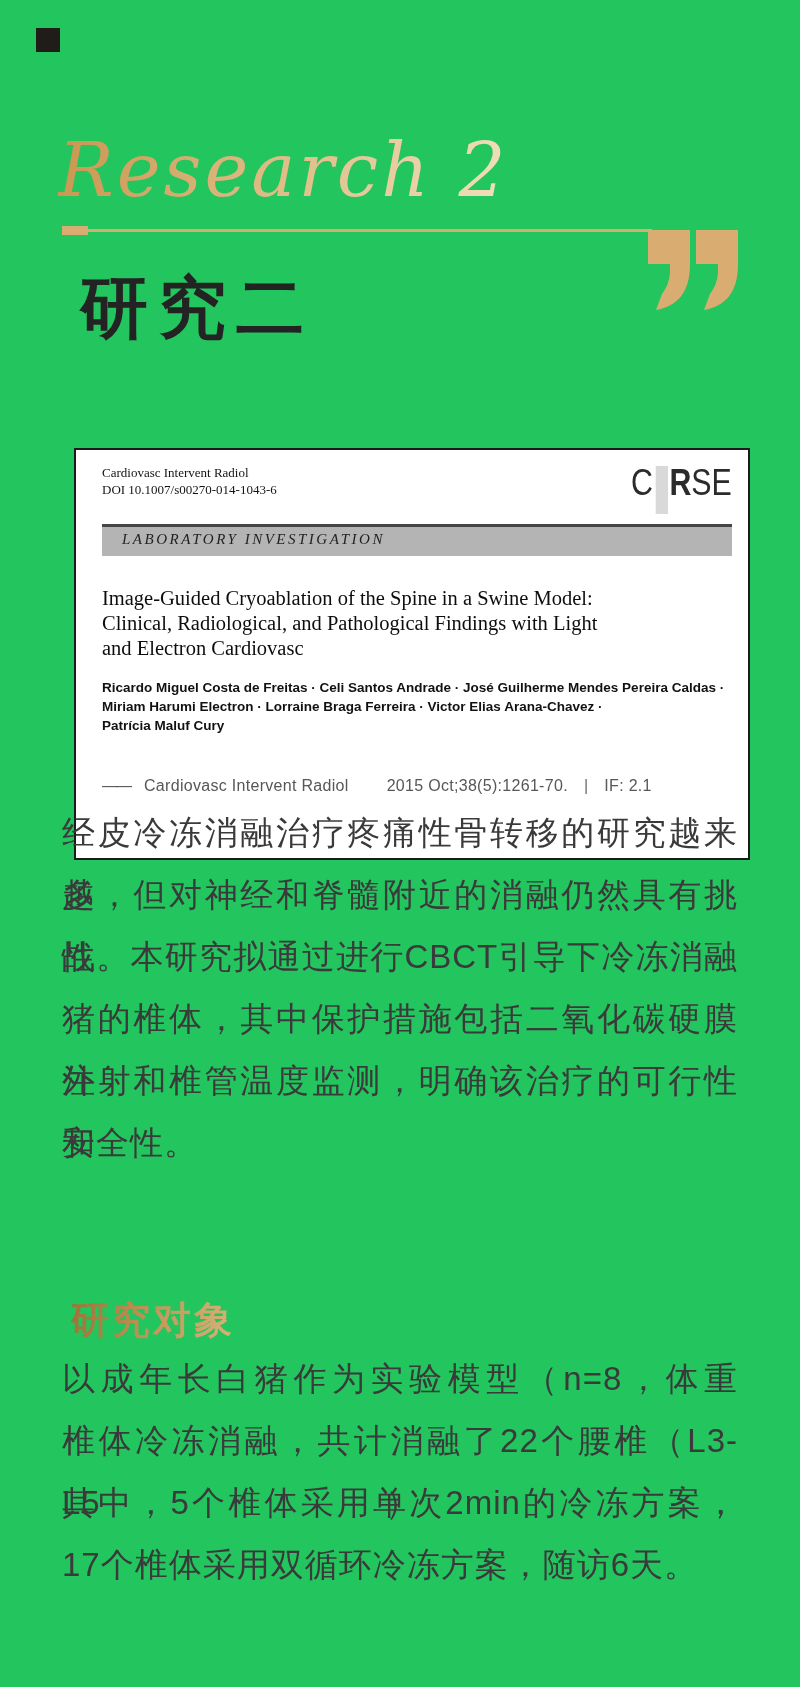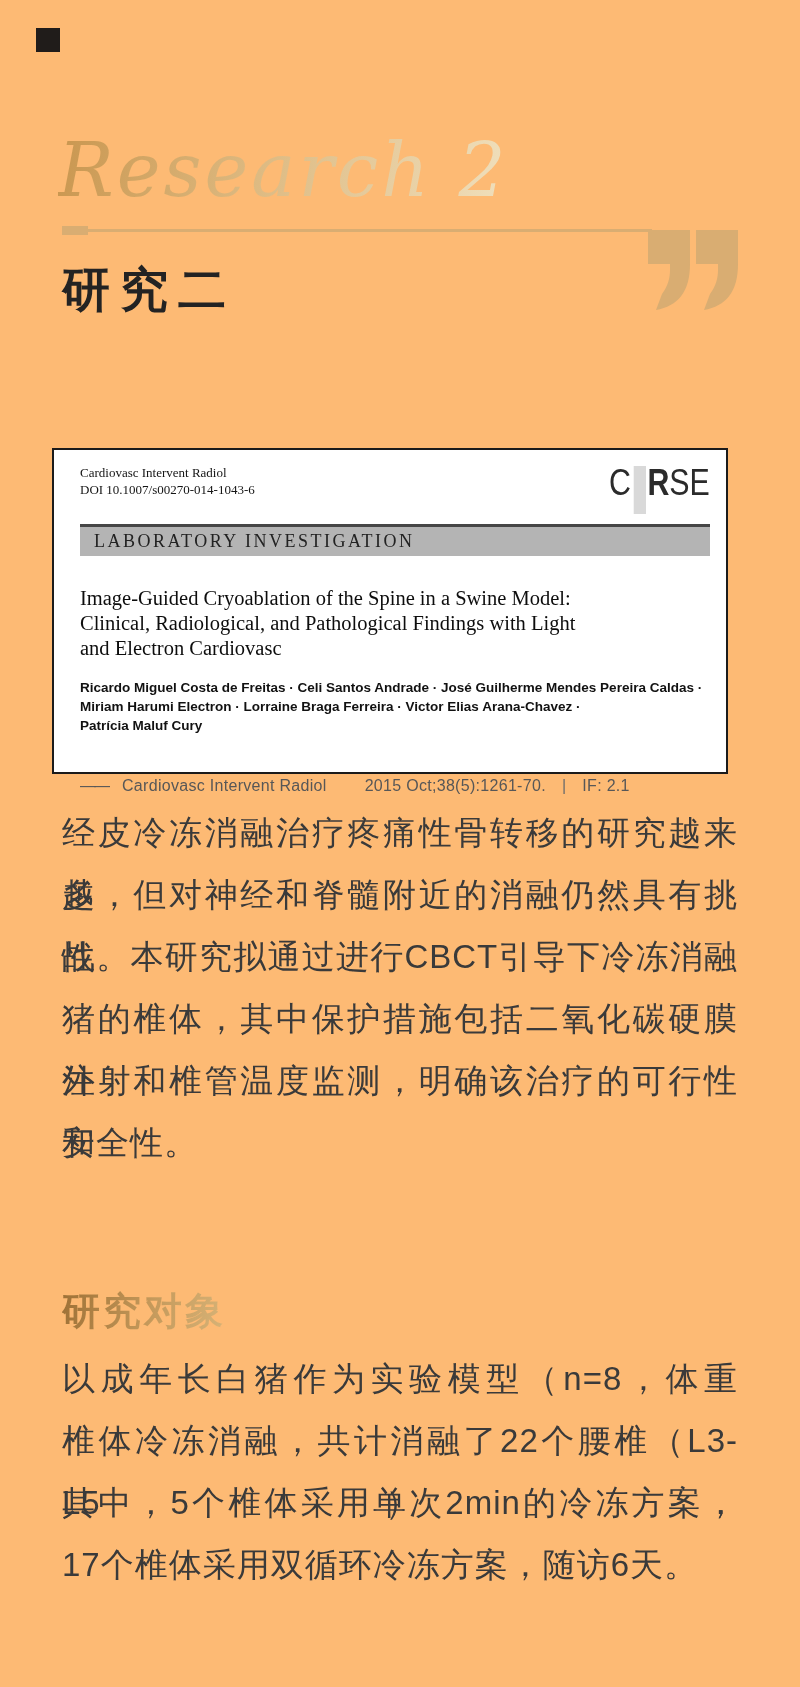--- a/index.html
+++ b/index.html
@@ -1,18 +1,18 @@
 <!DOCTYPE html>
 <html><head>
 <meta charset="utf-8">
 <style>
   html,body{margin:0;padding:0;background:#ffffff;}
   .canvas{
     position:relative;width:800px;height:1687px;margin:0 auto;
-    background:#fdba74;overflow:hidden;
+    background:#22c55e;overflow:hidden;
     font-family:"Liberation Sans",sans-serif;
   }
   
   .corner-square{position:absolute;left:36px;top:28px;width:24px;height:24px;background:#201c1a;}
 
   
   .script-title{
     position:absolute;left:58px;top:122px;height:96px;
     font-family:"DejaVu Serif",serif;font-style:italic;font-weight:400;
     font-size:74px;line-height:96px;letter-spacing:3px;
@@ -23,45 +23,45 @@
 
   
   .divider{position:absolute;left:62px;top:229px;width:590px;height:3px;background:#d9ad72;}
   .divider-cap{position:absolute;left:0;top:-3px;width:26px;height:9px;background:#d9ad72;display:block;}
 
   
   .quote{position:absolute;left:648px;top:230px;color:#d9ad72;}
 
   
   .cn-title{
-    position:absolute;left:62px;top:240px;margin:0;
+    position:absolute;left:62px;top:240px;margin:18px;
     font-family:"Liberation Serif",serif;font-weight:700;
-    font-size:48px;line-height:100px;letter-spacing:10px;color:#232323;
+    font-size:68px;line-height:100px;letter-spacing:10px;color:#232323;
     white-space:nowrap;
   }
 
   
   .paper-card{
-    position:absolute;left:52px;top:448px;width:676px;height:326px;
+    position:absolute;left:74px;top:448px;width:676px;height:412px;
     box-sizing:border-box;border:2px solid #1b1b1b;background:#ffffff;
     padding:14px 16px 0 26px;
   }
   .card-head{display:flex;justify-content:space-between;align-items:flex-start;}
   .journal-meta{font-family:"Liberation Serif",serif;font-size:13px;line-height:17px;color:#141414;}
   .cirse-logo{
     display:flex;align-items:flex-start;height:50px;margin-top:2px;
     font-family:"Liberation Sans",sans-serif;font-size:37px;line-height:34px;color:#2b2b2b;
     transform:scaleX(.82);transform-origin:right top;
   }
   .cirse-logo .bar{display:inline-block;width:15px;height:48px;background:#d9d9d9;margin:0 2px 0 3px;}
   .cirse-logo .r{font-weight:700;}
   .band{
     margin-top:8px;height:25px;background:#b4b4b4;border-top:3px solid #464646;
-    font-family:"Liberation Serif",serif;font-size:18px;letter-spacing:2.5px;
-    color:#222222;padding:4px 0 0 14px;box-sizing:content-box;
+    font-family:"Liberation Serif",serif;font-size:15px;letter-spacing:2.5px;
+    color:#222222;padding:4px 0 0 20px;box-sizing:content-box;font-style:italic;
   }
   .paper-title{
     margin-top:30px;font-family:"Liberation Serif",serif;font-weight:400;
     font-size:20.5px;line-height:25px;color:#0d0d0d;
   }
   .authors{
     margin-top:17px;font-family:Liberation Sans, sans-serif;font-weight:700;
     font-size:13.5px;line-height:19px;color:#111111;
   }
   .citation{
@@ -76,21 +76,21 @@
   
   .para{position:absolute;left:62px;width:676px;color:#3a3a3a;
     font-family:"Liberation Sans",sans-serif;font-size:33px;font-weight:400;letter-spacing:1px;}
   .jline{height:62px;line-height:62px;text-align:justify;text-align-last:justify;white-space:normal;}
   .jline.last{text-align-last:left;}
   .p1{top:802px;}
   .p2{top:1348px;}
 
   
   .sub-heading{
-    position:absolute;left:62px;top:1288px;margin:0;
+    position:absolute;left:62px;top:1288px;margin:9px;
     font-family:"Liberation Serif",serif;font-weight:700;
     font-size:38px;line-height:46px;letter-spacing:3px;
     background:linear-gradient(100deg,#9e7136 0%,#c59a5c 55%,#d7b377 100%);
     -webkit-background-clip:text;background-clip:text;color:transparent;
     white-space:nowrap;
   }
 </style>
 </head>
 <body>
 

